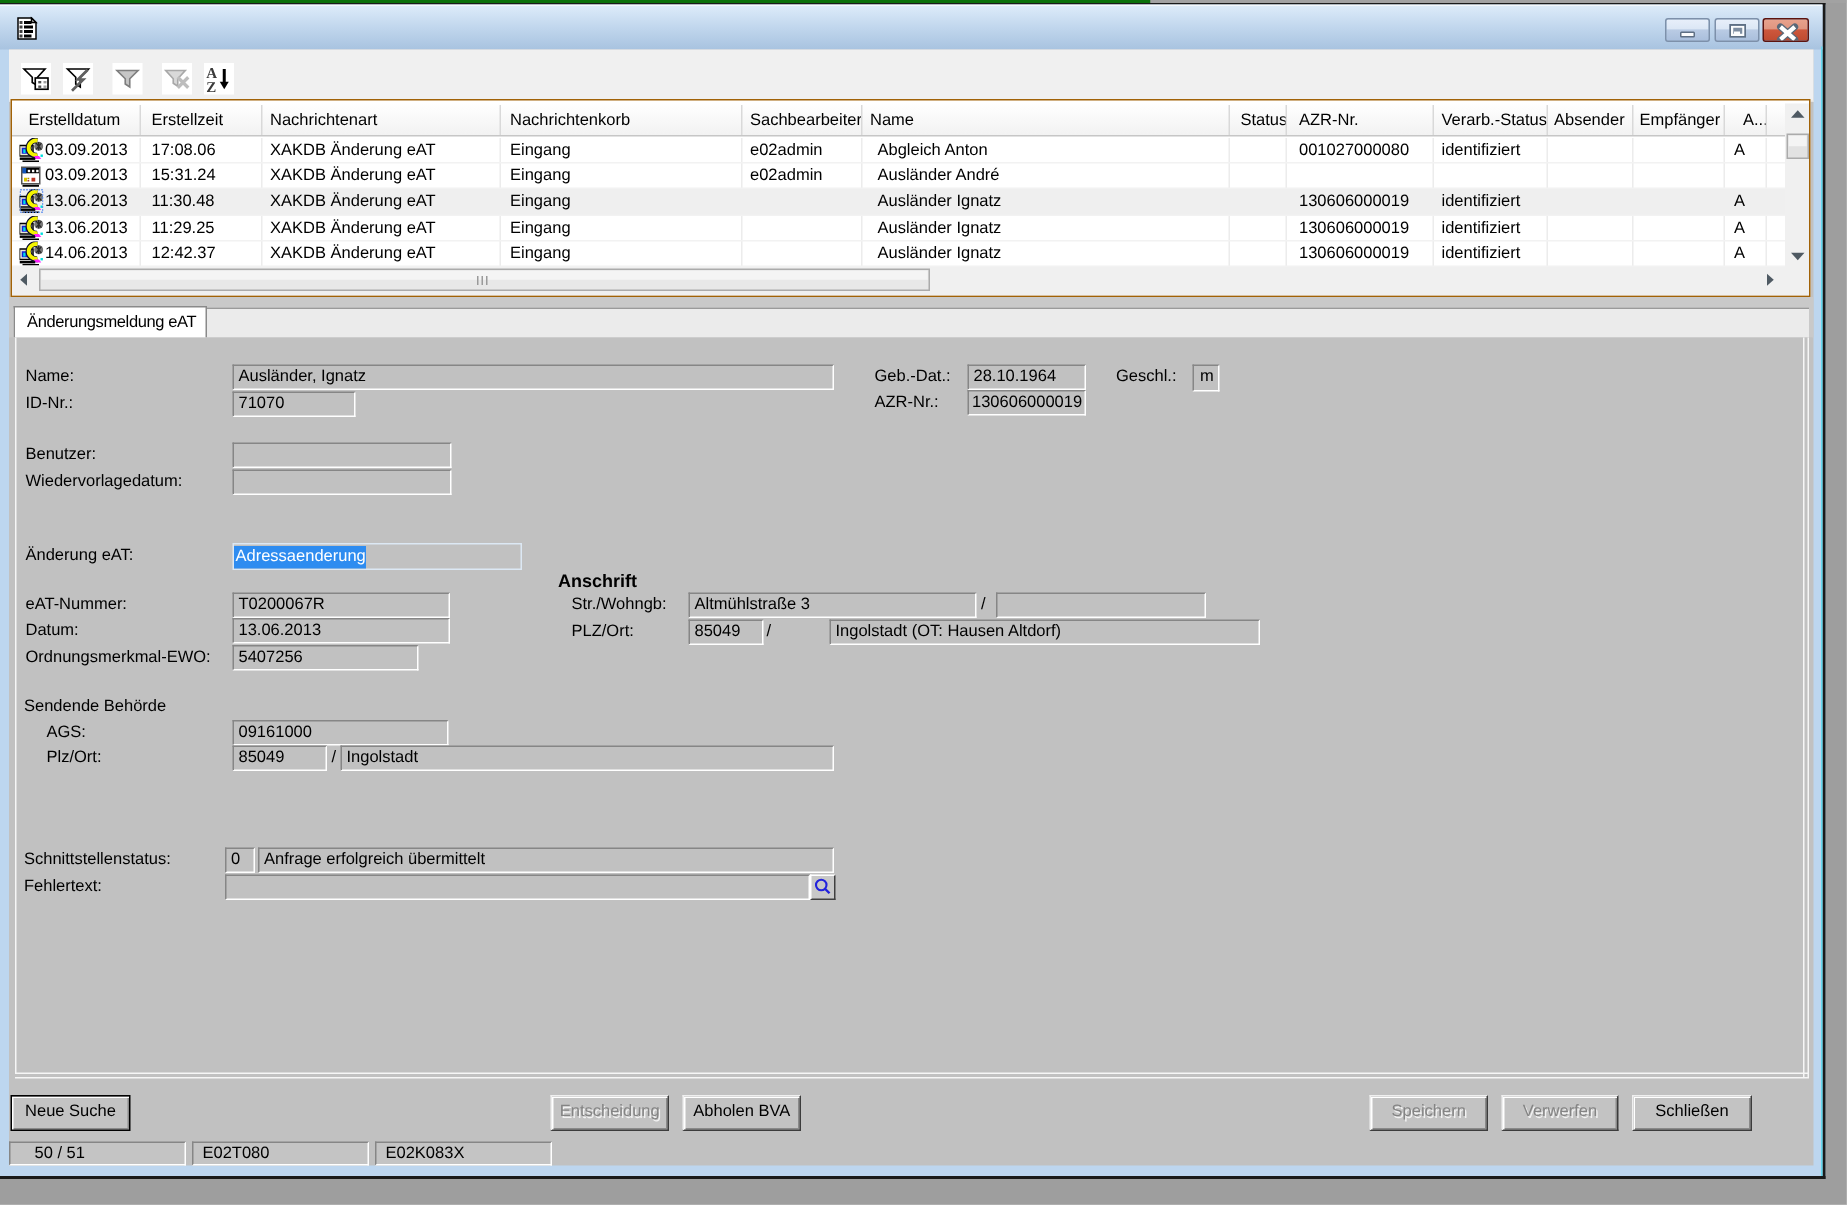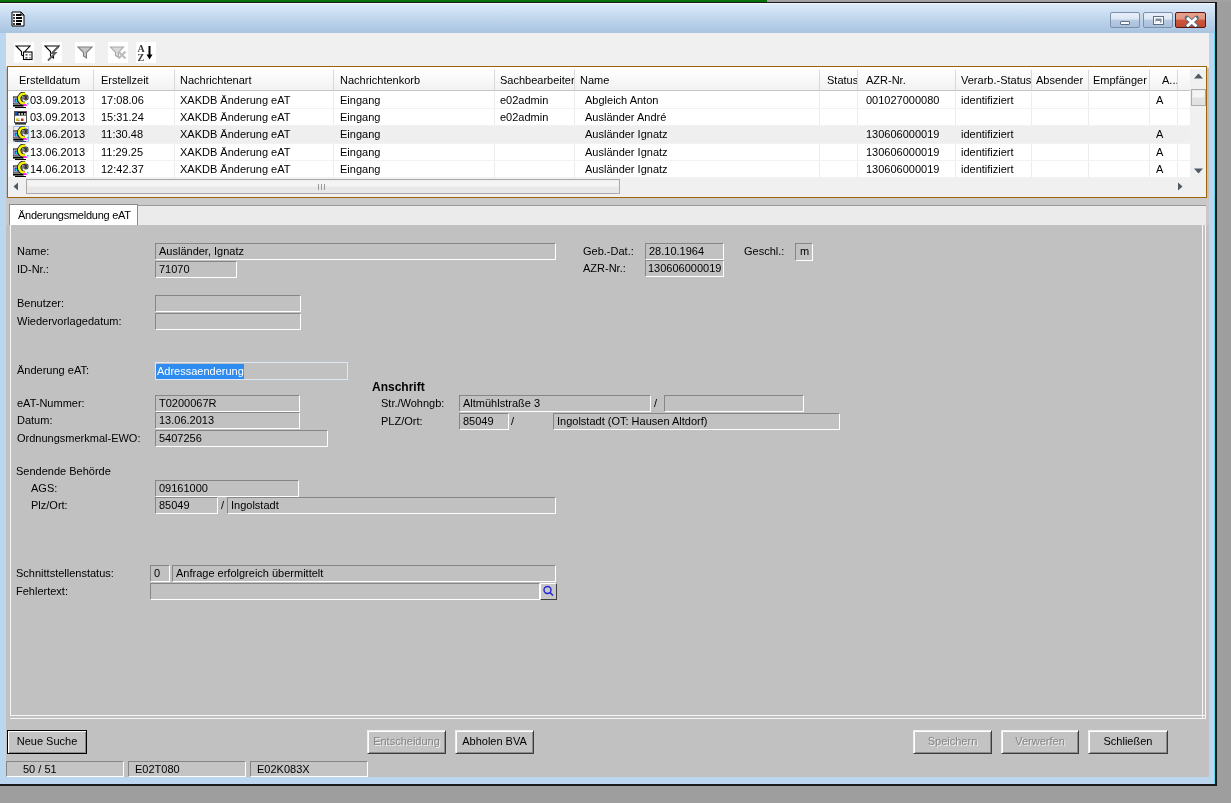--- a/index.html
+++ b/index.html
@@ -316,21 +316,21 @@
 <div class="fld" style="left:459px;top:395px;width:192px;height:17px;">Altmühlstraße 3</div>
 <div class="lbl" style="left:654px;top:395px;">/</div>
 <div class="fld" style="left:664px;top:395px;width:140px;height:17px;"></div>
 <div class="lbl" style="left:17px;top:412px;">Datum:</div>
 <div class="fld" style="left:155px;top:412px;width:145px;height:17px;">13.06.2013</div>
 <div class="lbl" style="left:381px;top:413px;">PLZ/Ort:</div>
 <div class="fld" style="left:459px;top:413px;width:50px;height:17px;">85049</div>
 <div class="lbl" style="left:511px;top:413px;">/</div>
 <div class="fld" style="left:517px;top:413px;width:287px;height:17px;margin-left:36px;">Ingolstadt (OT: Hausen Altdorf)</div>
 <div class="lbl" style="left:17px;top:430px;">Ordnungsmerkmal-EWO:</div>
-<div class="fld" style="left:155px;top:430px;width:173px;height:17px;">5407256</div>
+<div class="fld" style="left:155px;top:430px;width:124px;height:17px;">5407256</div>
 <div class="lbl" style="left:16px;top:463px;">Sendende Behörde</div>
 <div class="lbl" style="left:31px;top:480px;">AGS:</div>
 <div class="fld" style="left:155px;top:480px;width:144px;height:17px;">09161000</div>
 <div class="lbl" style="left:31px;top:497px;">Plz/Ort:</div>
 <div class="fld" style="left:155px;top:497px;width:63px;height:17px;">85049</div>
 <div class="lbl" style="left:221px;top:497px;">/</div>
 <div class="fld" style="left:227px;top:497px;width:329px;height:17px;">Ingolstadt</div>
 <div class="lbl" style="left:16px;top:565px;">Schnittstellenstatus:</div>
 <div class="fld" style="left:150px;top:565px;width:20px;height:17px;">0</div>
 <div class="fld" style="left:172px;top:565px;width:384px;height:17px;">Anfrage erfolgreich übermittelt</div>

